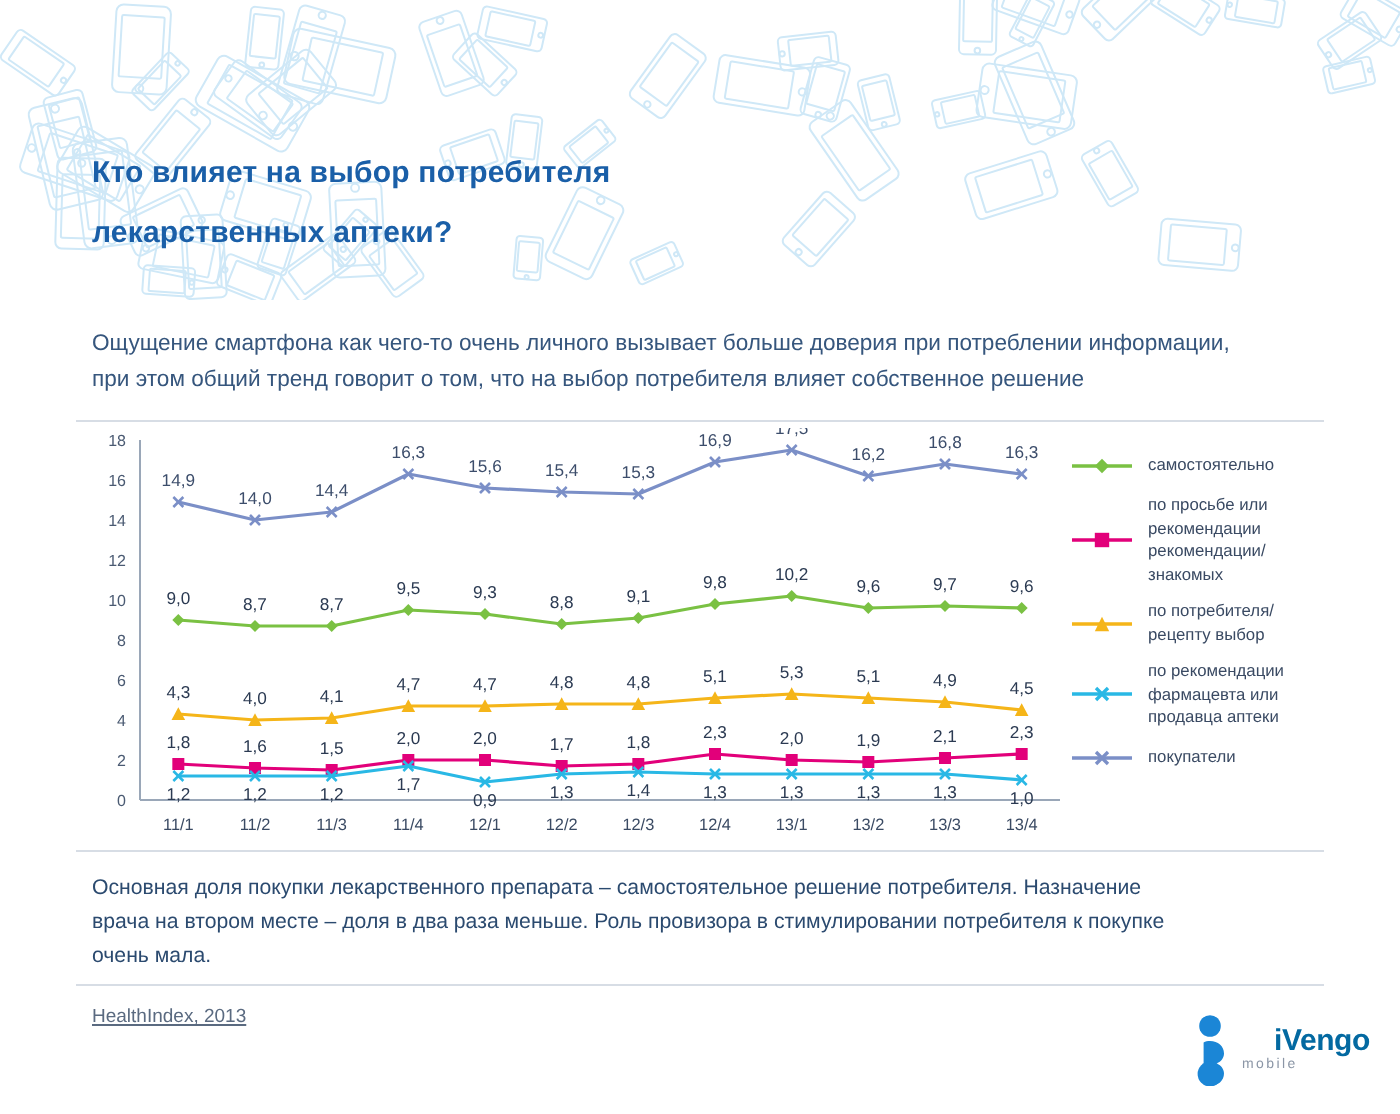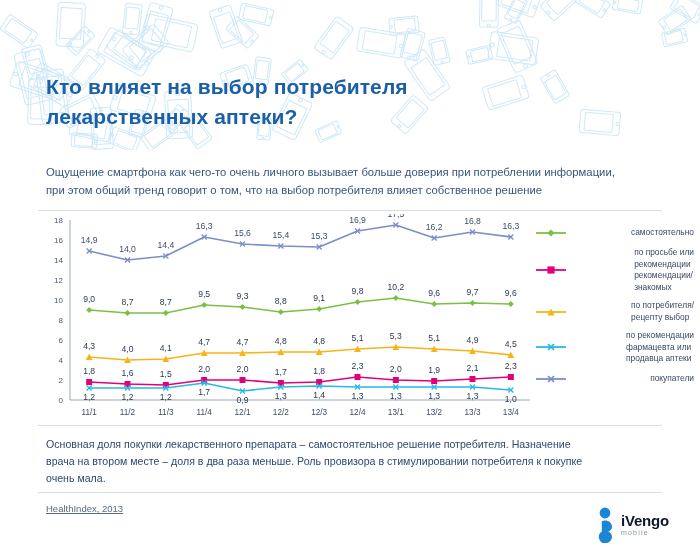--- a/index.html
+++ b/index.html
@@ -17,21 +17,21 @@
     position:absolute; top:0; left:0; width:700px; height:150px;
     overflow:hidden; z-index:0;
   }
   #pattern-band svg{ display:block; }
 
   
   #title-block{
     position:absolute; left:46px; top:72px; width:470px; z-index:3;
   }
   #title-block .line{
-    font-size:21px; font-weight:bold; color:#1a5fa8;
+    font-size:15px; font-weight:bold; color:#1a5fa8;
     line-height:30px; letter-spacing:.1px;
   }
 
   
   #subtitle-block{
     position:absolute; left:46px; top:163px; width:620px; z-index:3;
   }
   #subtitle-block .line{
     font-size:11.3px; color:#36567d; line-height:18px;
   }
@@ -47,21 +47,21 @@
   #chart-wrap{
     position:absolute; left:38px; top:214px; width:500px; height:212px; z-index:3;
   }
   #chart-svg{ display:block; }
 
   
   #legend{
     position:absolute; left:534px; top:226px; width:160px; z-index:3;
   }
   .legend-item{
-    display:flex; align-items:center; margin-bottom:7px;justify-content:space-between;
+    display:flex; align-items:center; margin-bottom:7px;
   }
   .legend-mark{ width:34px; flex:0 0 34px; height:14px; position:relative; }
   .legend-mark svg{ display:block; }
   .legend-label{
     font-size:8.4px; line-height:11.5px; color:#3a4a63; padding-left:6px;
   }
 
   
   #conclusion{
     position:absolute; left:46px; top:436px; width:610px; z-index:3;
@@ -76,21 +76,21 @@
     color:#5a6a80; z-index:3;text-decoration:underline;
   }
 
   
   #logo{
     position:absolute; left:598px; top:505px; width:92px; height:40px; z-index:3;
     display:flex; align-items:center;
   }
   #logo-mark{ width:18px; height:36px; flex:0 0 18px; }
   #logo-text{ padding-left:5px; }
-  #logo-name{ font-size:15px; font-weight:bold; color:#0f172a; line-height:15px; letter-spacing:-.2px;}
+  #logo-name{ font-size:15px; font-weight:bold; color:#0369a1; line-height:15px; letter-spacing:-.2px;margin-left:16px;}
   #logo-sub{ font-size:7px; color:#8b96a6; letter-spacing:1.2px; line-height:10px;}
 </style>
 </head>
 <body>
 
 <div id="pattern-band">
   <svg width="700" height="150" viewBox="0 0 700 150" xmlns="http://www.w3.org/2000/svg">
       <g fill="none" stroke="#cfe8f7" stroke-width="1">
         <g transform="translate(101.9,128.4) rotate(176.7)">
           <rect x="-10.4" y="-20.7" width="20.9" height="41.4" rx="2.7" ry="2.7"></rect>

